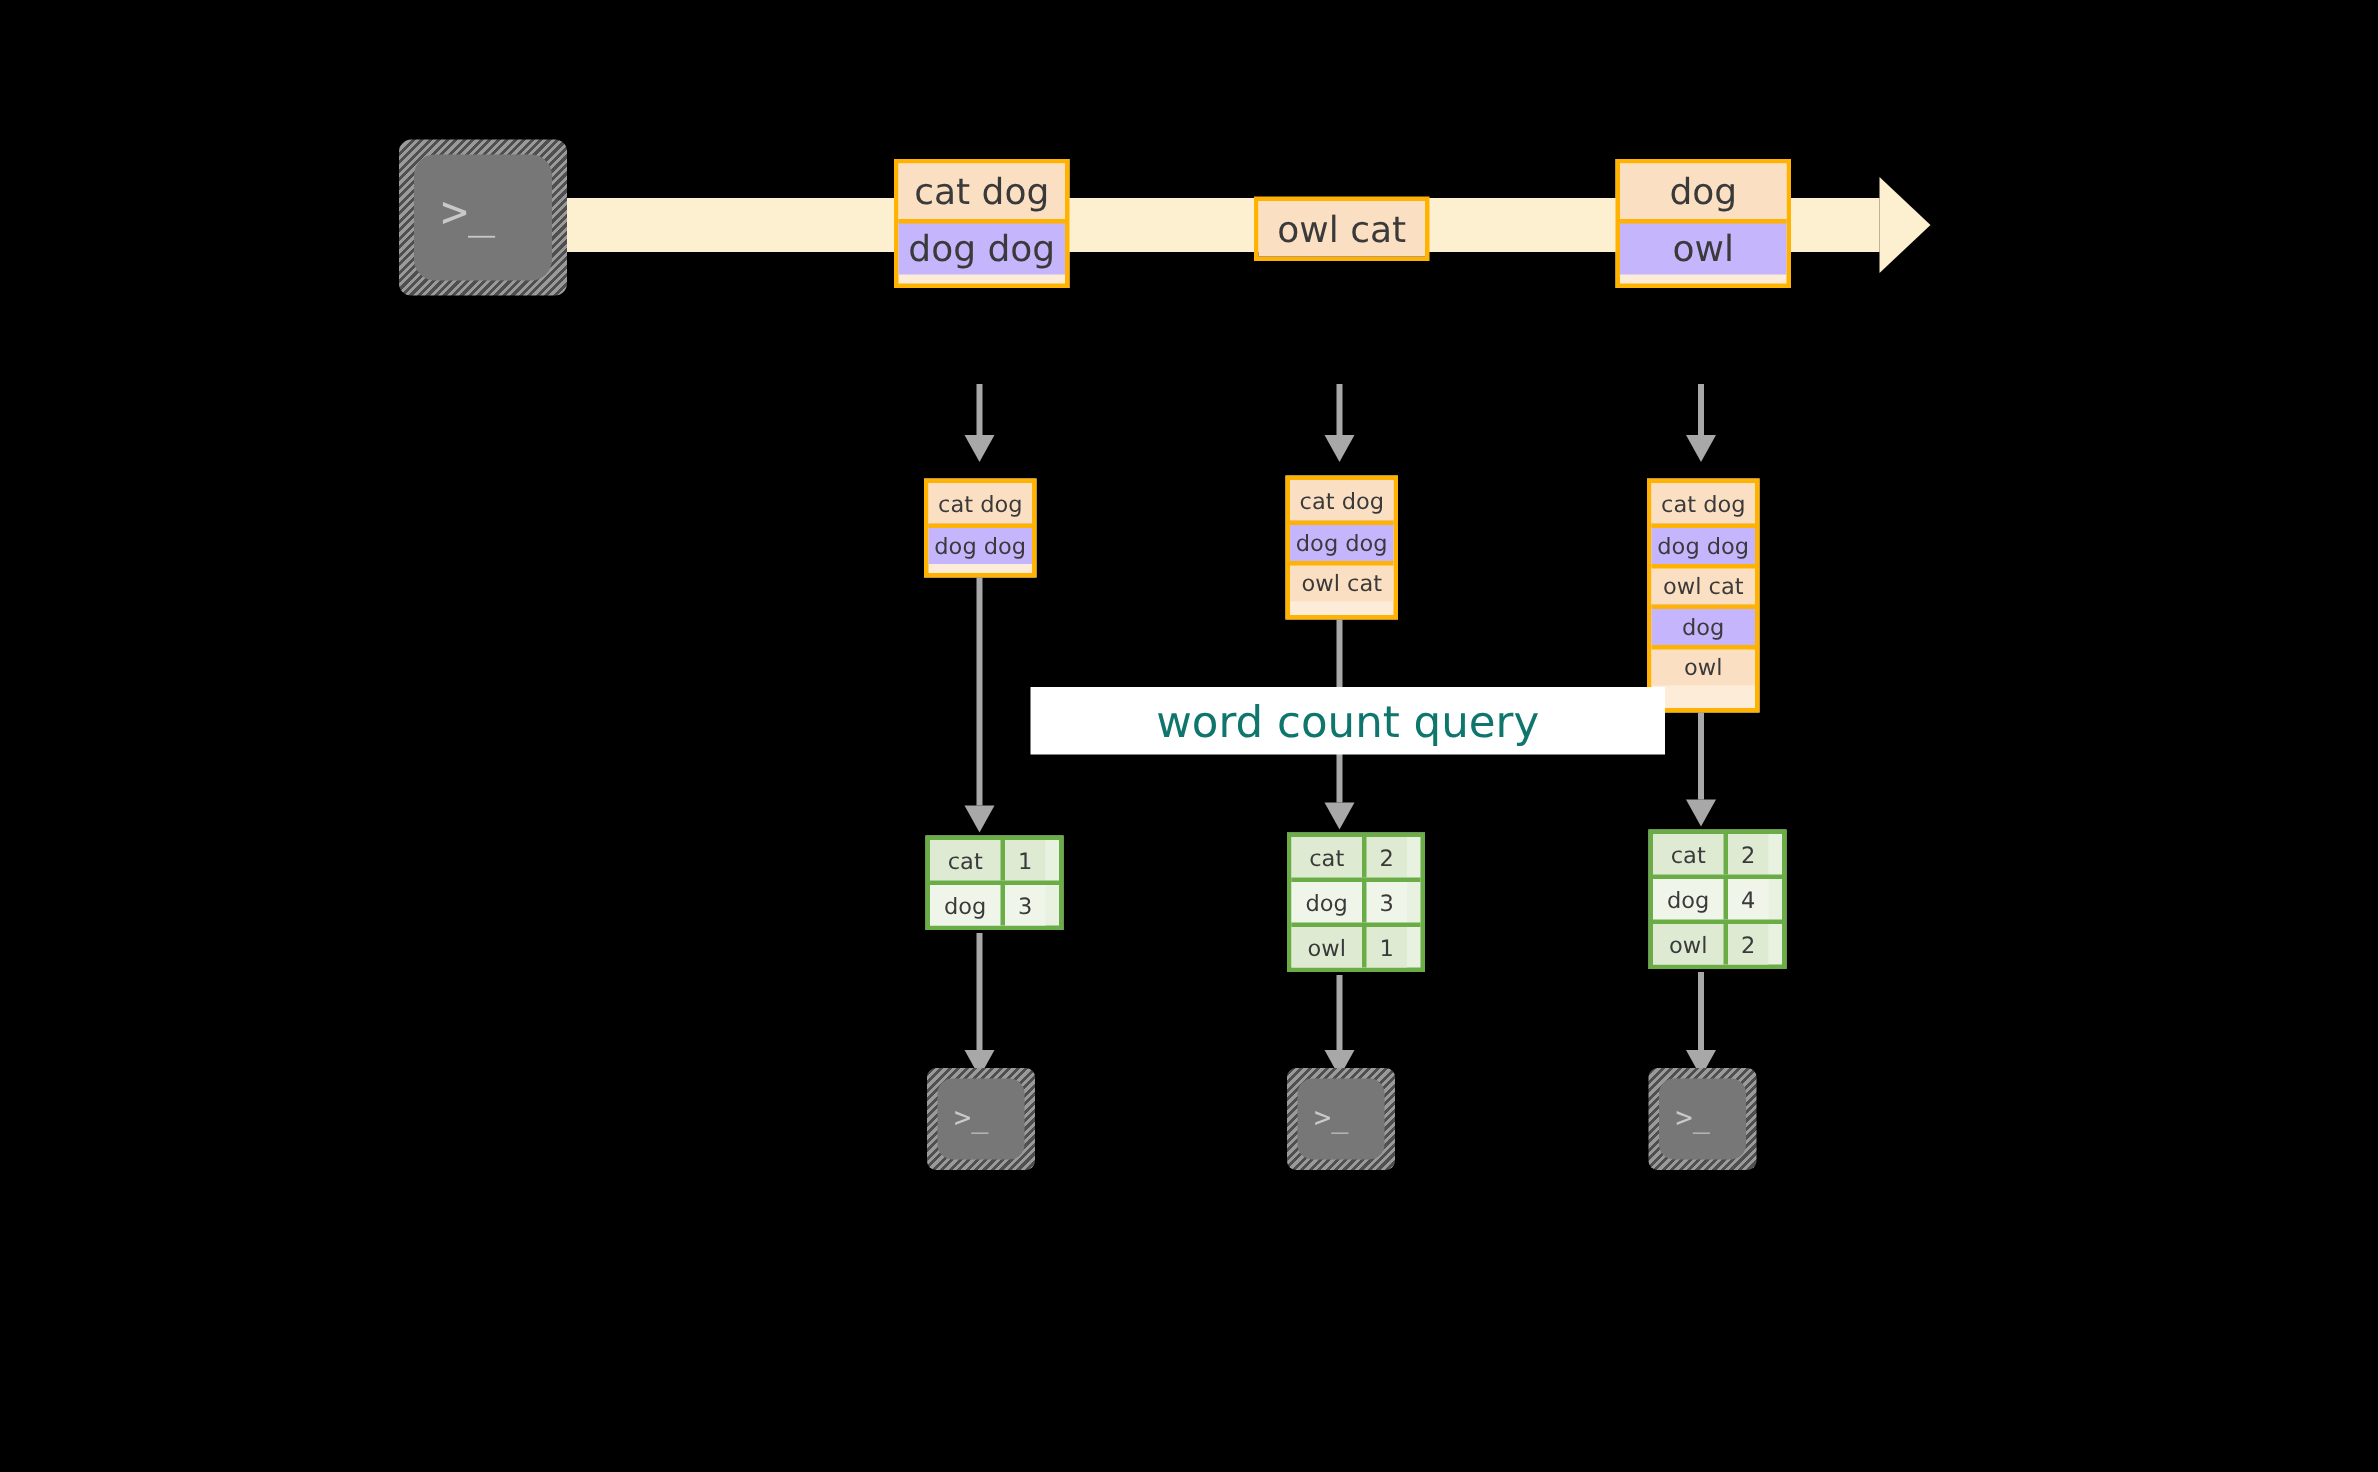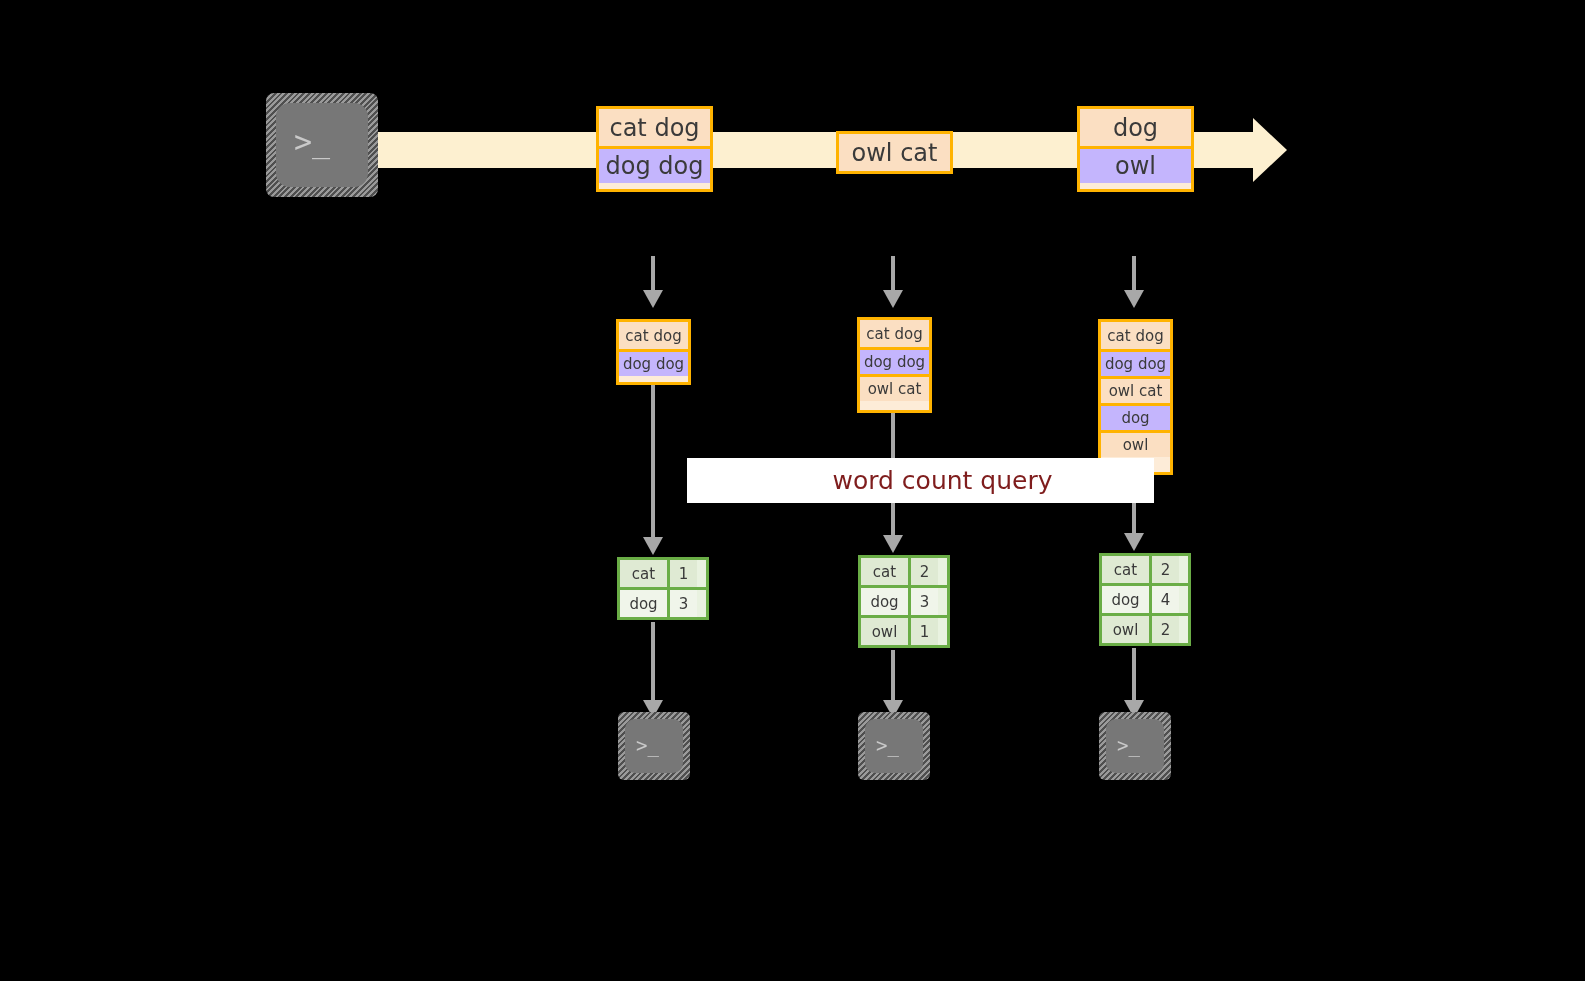--- a/index.html
+++ b/index.html
@@ -127,27 +127,26 @@
     width: 0; height: 0;
     border-left: 10px solid transparent;
     border-right: 10px solid transparent;
     border-top: 18px solid #a8a8a8;
   }
 
   
   .qlabel {
     position: absolute;
     background: #ffffff;
-    color: #7f1d1d;
+    color: #0f766e;
     display: flex;
     align-items: center;
     justify-content: center;
-    font-size: 25px;
+    font-size: 29px;
     white-space: nowrap;
-    padding-left: 44px;
   }
 </style>
 </head>
 <body>
 
 <div id="stage">
 
   <div class="band" style="left:366px; top:132px; width:887px; height:36px;"></div>
   <div class="band-head" style="left:1253px; top:118px;"></div>
 

